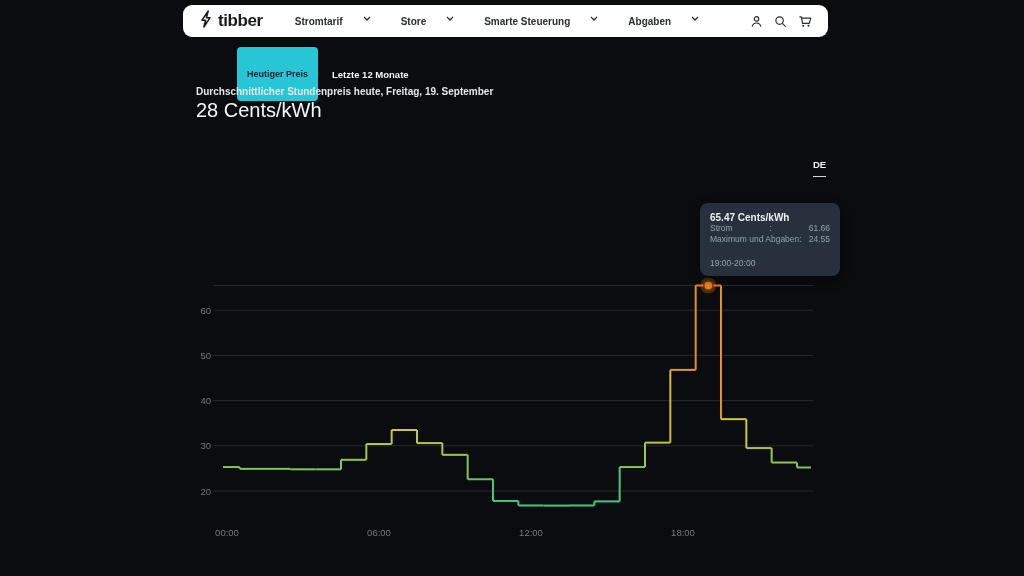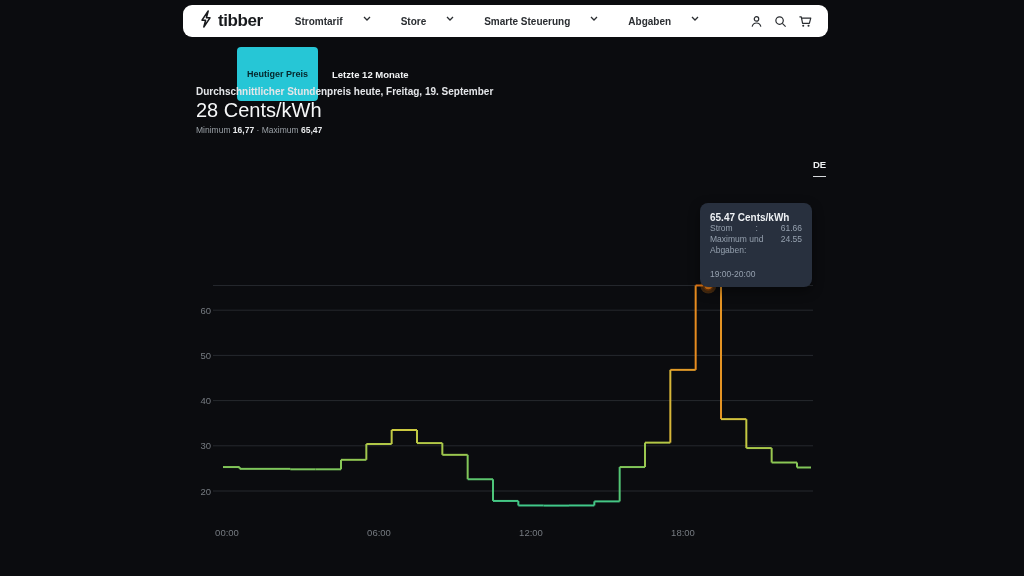--- a/index.html
+++ b/index.html
@@ -34,21 +34,21 @@
 
   
   .lang { position:absolute; left:813px; top:159px; font-size:9.5px; font-weight:bold;
           color:#eef0f2; border-bottom:1.5px solid #d6d9dc; padding-bottom:6px; cursor:pointer; }
 
   
   #chart-svg { position:absolute; left:0; top:0; width:1024px; height:576px; }
   #chart-svg text { font-family:"Liberation Sans", sans-serif; }
 
   
-  .tooltip { position:absolute; left:700px; top:203px; width:112px;
+  .tooltip { position:absolute; left:700px; top:203px; width:140px;
              background:#28303e; border-radius:8px; padding:9px 10px 8px 10px;
              box-shadow:0 4px 12px rgba(0,0,0,.45); }
   .tooltip-title { font-size:10px; font-weight:bold; color:#eef1f4; }
   .tooltip-row { display:flex; justify-content:space-between; font-size:8.5px;
                  color:#95a0ae; margin-top:0; line-height:1.3; }
   .tooltip-time { font-size:8.5px; color:#95a0ae; margin-top:13px; }
 </style>
 </head>
 <body>
 
@@ -180,27 +180,20 @@
   </div>
 
   <div class="tab-row">
     <span class="tab-active">Heutiger Preis</span>
     <span class="tab-inactive">Letzte 12 Monate</span>
   </div>
 
   <div class="summary">
     <div class="summary-sub">Durchschnittlicher Stundenpreis heute, Freitag, 19. September</div>
     <div class="summary-price">28 Cents/kWh</div>
-    <div class="summary-minmax">
-      <span>Minimum</span>
-      <b>16,77</b>
-      <span>·</span>
-      <span>Maximum</span>
-      <b>65,47</b>
-    </div>
   </div>
 
   <div class="lang">DE</div>
 
   <div class="tooltip">
     <div class="tooltip-title">65.47 Cents/kWh</div>
     <div class="tooltip-row">
       <span>Strom</span>
       <span>:</span>
       <span>61.66</span>

